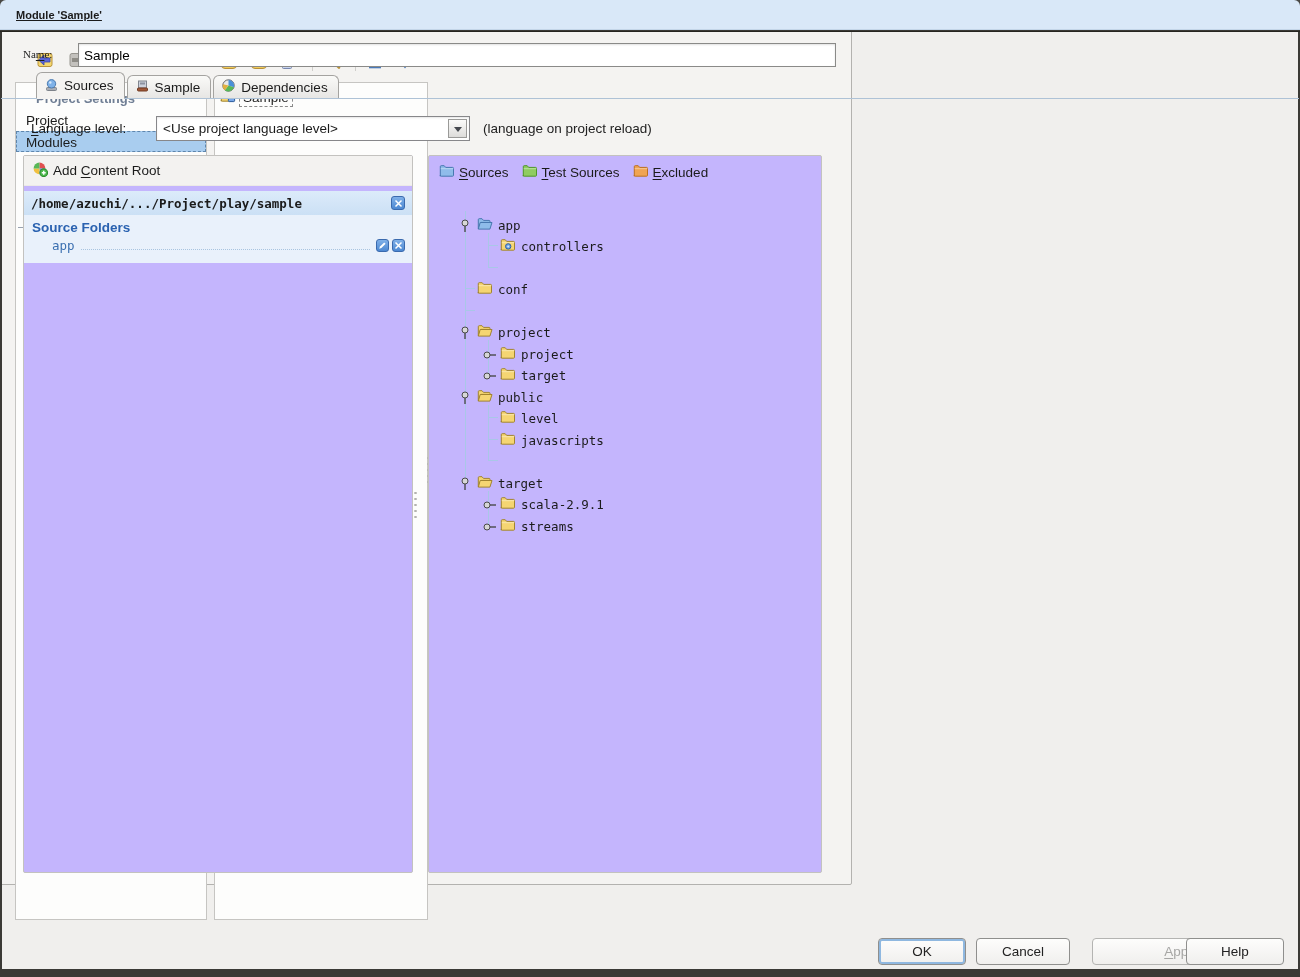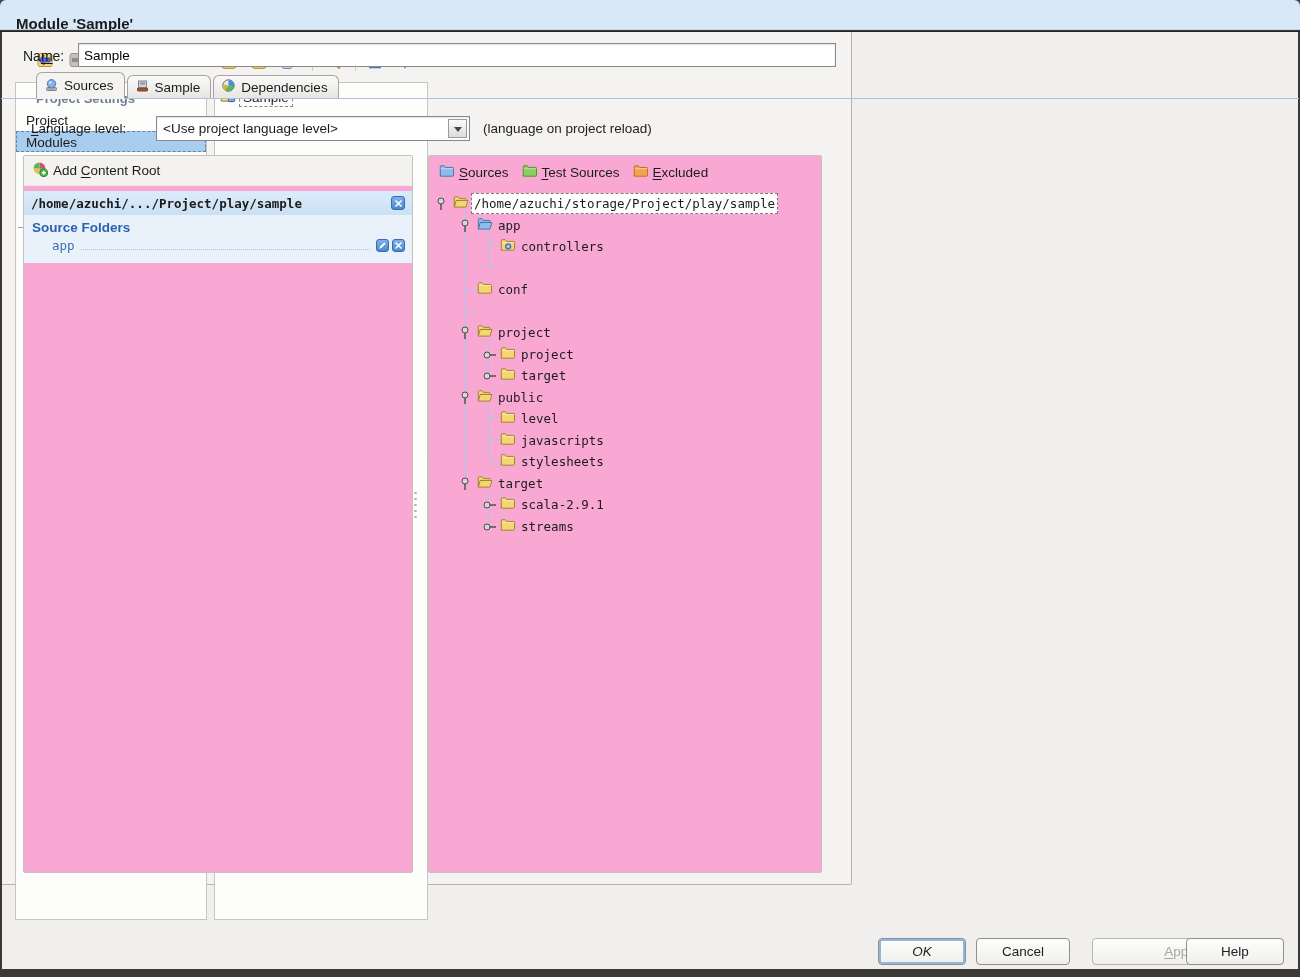--- a/index.html
+++ b/index.html
@@ -36,22 +36,22 @@
   .side-header:after { content:""; flex:1; border-top:1px solid #98a2b0; margin:0 3px 0 6px; }
   .side-item { height:21.5px; line-height:21.5px; padding-left:9px; font-size:13.5px; border:1px dashed transparent; }
   .side-item.selected { background:#a9cdef; border:1px dashed #5e86ad; }
 
   #modlist .mod-row { display:flex; align-items:center; height:22px; margin-top:3px; padding-left:5px; }
   #modlist .mod-label { border:1px dashed #8a8a8a; padding:0 3px; line-height:17px; font-size:13.5px; }
 
   
   #main { left:432px; top:45px; width:852px; height:885px; background:#f4f3f1; border:1px solid #b3b2af; border-radius:6px 6px 2px 2px; }
   #banner { position:absolute; left:0; top:0; right:0; height:30px; background:#d9e8f8; border-bottom:1px solid #c3d5e8; border-radius:6px 6px 0 0; }
-  #banner span { position:absolute; left:16px; top:15px; font-weight:bold; font-size:15px; }
-  #name-label { position:absolute; left:23px; top:48px; font-size:14px; }
+  #banner span { position:absolute; left:16px; top:9px; font-weight:bold; font-size:11px;text-decoration:underline; }
+  #name-label { position:absolute; left:23px; top:48px; font-size:11px;font-family:Liberation Serif, serif; }
   #name-input { position:absolute; left:78px; top:43px; width:758px; height:24px; border:1px solid #8a8a88;
     background:#fff; font:13.5px "Liberation Sans", sans-serif; padding:0 5px; box-shadow:inset 0 1px 2px rgba(0,0,0,.12); }
 
   
   #tabs { position:absolute; left:36px; top:72px; height:26px; display:flex; align-items:flex-end; }
   .tab { display:flex; align-items:center; gap:5px; height:23px; padding:0 10px 0 7px; margin-right:2px;
     border:1px solid #a4a3a0; border-bottom:none; border-radius:6px 6px 0 0;
     background:linear-gradient(#fafaf8,#e7e6e4); font-size:13.5px; position:relative; }
   .tab.selected { height:26px; background:#f4f3f1; z-index:3; }
   #tabline { position:absolute; left:1px; right:1px; top:98px; height:1px; background:#aec2d6; z-index:1; }
@@ -62,21 +62,21 @@
   #lang-combo { position:absolute; left:156px; top:116px; width:314px; height:25px; background:#fff;
     border:1px solid #87878a; box-shadow:inset 0 1px 2px rgba(0,0,0,.1); }
   #lang-combo .val { position:absolute; left:6px; top:4px; font-size:13.5px; }
   #lang-combo .arrow-btn { position:absolute; right:2px; top:2px; bottom:2px; width:19px;
     background:linear-gradient(#fbfbfa,#dddcda); border:1px solid #9a9a98; }
   #lang-combo .arrow-btn:after { content:""; position:absolute; left:4.5px; top:7px;
     border:4px solid transparent; border-top:5px solid #44484e; }
   #lang-note { position:absolute; left:483px; top:121px; font-size:13.5px; color:#222; }
 
   
-  .inner { position:absolute; top:155px; height:718px; background:#f9a8d4; border:1px solid #c3c2bf; border-radius:2px; }
+  .inner { position:absolute; top:155px; height:718px; background:#c4b5fd; border:1px solid #c3c2bf; border-radius:2px; }
   #roots-panel { left:23px; width:390px; }
   #tree-panel  { left:428px; width:394px; }
 
   
   #acr-header { height:30px; background:#f3f2f0; display:flex; align-items:center; gap:5px; padding-left:8px;
     font-size:13.5px; border-bottom:1px solid #eceae7; }
   #root-row { margin-top:5px; height:24px; background:linear-gradient(#dcebfa,#cbe0f5);
     display:flex; align-items:center; padding:0 7px; }
   #root-path { font-family:"DejaVu Sans Mono", monospace; font-weight:bold; font-size:12.5px; flex:1; white-space:nowrap; overflow:hidden; }
   .mini-btn { width:14px; height:14px; border-radius:3px; background:linear-gradient(#7fb0e8,#4c88d2);
@@ -103,21 +103,21 @@
   .hline { position:absolute; height:1px; background:#a9c7e7; }
 
   
   .grip { position:absolute; width:5px; height:32px;
     background-image:radial-gradient(circle, #b3b2af 1px, transparent 1.4px); background-size:5px 6px; }
 
   
   #footer { position:absolute; left:0; top:938px; width:1300px; height:30px; }
   .fbtn { position:absolute; top:0; height:27px; border:1px solid #8f8f8d; border-radius:4px;
     background:linear-gradient(#fdfdfc,#f0efed); font:13.5px "Liberation Sans", sans-serif; color:#222; text-align:center; }
-  .fbtn.default { box-shadow:inset 0 0 0 2px #8fb8e0;font-style:italic; }
+  .fbtn.default { box-shadow:inset 0 0 0 2px #8fb8e0; }
   .fbtn.disabled { color:#a6a6a4; border-color:#b4b4b2; }
   .mn { text-decoration:underline; text-underline-offset:2px; }
 </style>
 </head>
 <body>
 
 <div id="window">
 
   <div id="titlebar">
     <div class="tb-btn" id="btn-close"></div>
@@ -320,31 +320,20 @@
                   <line x1="1.6" y1="5.7" x2="14.3" y2="5.7" stroke="#fff" opacity=".4"></line>
                 </svg></span>
               <span><span class="mn">E</span>xcluded</span>
             </div>
           </div>
       <div class="vline" style="left: 36px; top: 55px; height: 270.5px;"></div>
           <div class="vline" style="left: 59px; top: 76.5px; height: 34px;"></div>
           <div class="vline" style="left: 59px; top: 184px; height: 34px;"></div>
           <div class="vline" style="left: 59px; top: 248.5px; height: 55.5px;"></div>
           <div class="vline" style="left: 59px; top: 334.5px; height: 34px;"></div>
-          <div class="tree-row" style="top: 36px;">
-            <span class="expander" style="left: 6px;"><svg width="12" height="16" viewBox="0 0 12 16">
-                <circle cx="6" cy="5" r="3" fill="#d7d7d7" stroke="#4a4a4a"></circle>
-                <line x1="6" y1="8" x2="6" y2="14" stroke="#4a4a4a" stroke-width="1.4"></line>
-              </svg></span>
-            <span class="ticon" style="left: 24px;"><svg width="16" height="16" viewBox="0 0 16 16">
-                <path d="M1.3 12.6 V3.6 q0-.9.9-.9 h2.8 l1.5 1.7 h5.6 q.9 0 .9.9 v1.1 h-9.1 z" fill="#f5d572" stroke="#a1842f"></path>
-                <path d="M3.2 6.5 h11.8 l-2.1 6.6 H1.3 z" fill="#f5d572" stroke="#a1842f" stroke-linejoin="round"></path>
-              </svg></span>
-            <span class="tlabel selected" style="left: 42px;">/home/azuchi/storage/Project/play/sample</span>
-          </div>
           <div class="tree-row" style="top: 57.5px;">
             <span class="expander" style="left: 30px;"><svg width="12" height="16" viewBox="0 0 12 16">
                 <circle cx="6" cy="5" r="3" fill="#d7d7d7" stroke="#4a4a4a"></circle>
                 <line x1="6" y1="8" x2="6" y2="14" stroke="#4a4a4a" stroke-width="1.4"></line>
               </svg></span>
             <span class="ticon" style="left: 48px;"><svg width="16" height="16" viewBox="0 0 16 16">
                 <path d="M1.3 12.6 V3.6 q0-.9.9-.9 h2.8 l1.5 1.7 h5.6 q.9 0 .9.9 v1.1 h-9.1 z" fill="#8fbcea" stroke="#4878b0"></path>
                 <path d="M3.2 6.5 h11.8 l-2.1 6.6 H1.3 z" fill="#8fbcea" stroke="#4878b0" stroke-linejoin="round"></path>
               </svg></span>
             <span class="tlabel" style="left: 66px;">app</span>
@@ -423,27 +412,20 @@
           </div>
           <div class="hline" style="left: 59px; top: 282.5px; width: 10px;"></div>
           <div class="tree-row" style="top: 272.5px;">
             <span class="ticon" style="left: 71px;"><svg width="16" height="16" viewBox="0 0 16 16">
                 <path d="M1.3 13.2 V3.6 q0-.9.9-.9 h3 l1.5 1.7 h6.9 q.9 0 .9.9 v7 q0 .9-.9.9 h-11.4 q-.9 0-.9-.9z" fill="#f5d572" stroke="#a1842f"></path>
                 <line x1="1.6" y1="5.7" x2="14.3" y2="5.7" stroke="#fff" opacity=".4"></line>
               </svg></span>
             <span class="tlabel" style="left: 89px;">javascripts</span>
           </div>
           <div class="hline" style="left: 59px; top: 304px; width: 10px;"></div>
-          <div class="tree-row" style="top: 294px;">
-            <span class="ticon" style="left: 71px;"><svg width="16" height="16" viewBox="0 0 16 16">
-                <path d="M1.3 13.2 V3.6 q0-.9.9-.9 h3 l1.5 1.7 h6.9 q.9 0 .9.9 v7 q0 .9-.9.9 h-11.4 q-.9 0-.9-.9z" fill="#f5d572" stroke="#a1842f"></path>
-                <line x1="1.6" y1="5.7" x2="14.3" y2="5.7" stroke="#fff" opacity=".4"></line>
-              </svg></span>
-            <span class="tlabel" style="left: 89px;">stylesheets</span>
-          </div>
           <div class="tree-row" style="top: 315.5px;">
             <span class="expander" style="left: 30px;"><svg width="12" height="16" viewBox="0 0 12 16">
                 <circle cx="6" cy="5" r="3" fill="#d7d7d7" stroke="#4a4a4a"></circle>
                 <line x1="6" y1="8" x2="6" y2="14" stroke="#4a4a4a" stroke-width="1.4"></line>
               </svg></span>
             <span class="ticon" style="left: 48px;"><svg width="16" height="16" viewBox="0 0 16 16">
                 <path d="M1.3 12.6 V3.6 q0-.9.9-.9 h2.8 l1.5 1.7 h5.6 q.9 0 .9.9 v1.1 h-9.1 z" fill="#f5d572" stroke="#a1842f"></path>
                 <path d="M3.2 6.5 h11.8 l-2.1 6.6 H1.3 z" fill="#f5d572" stroke="#a1842f" stroke-linejoin="round"></path>
               </svg></span>
             <span class="tlabel" style="left: 66px;">target</span>

